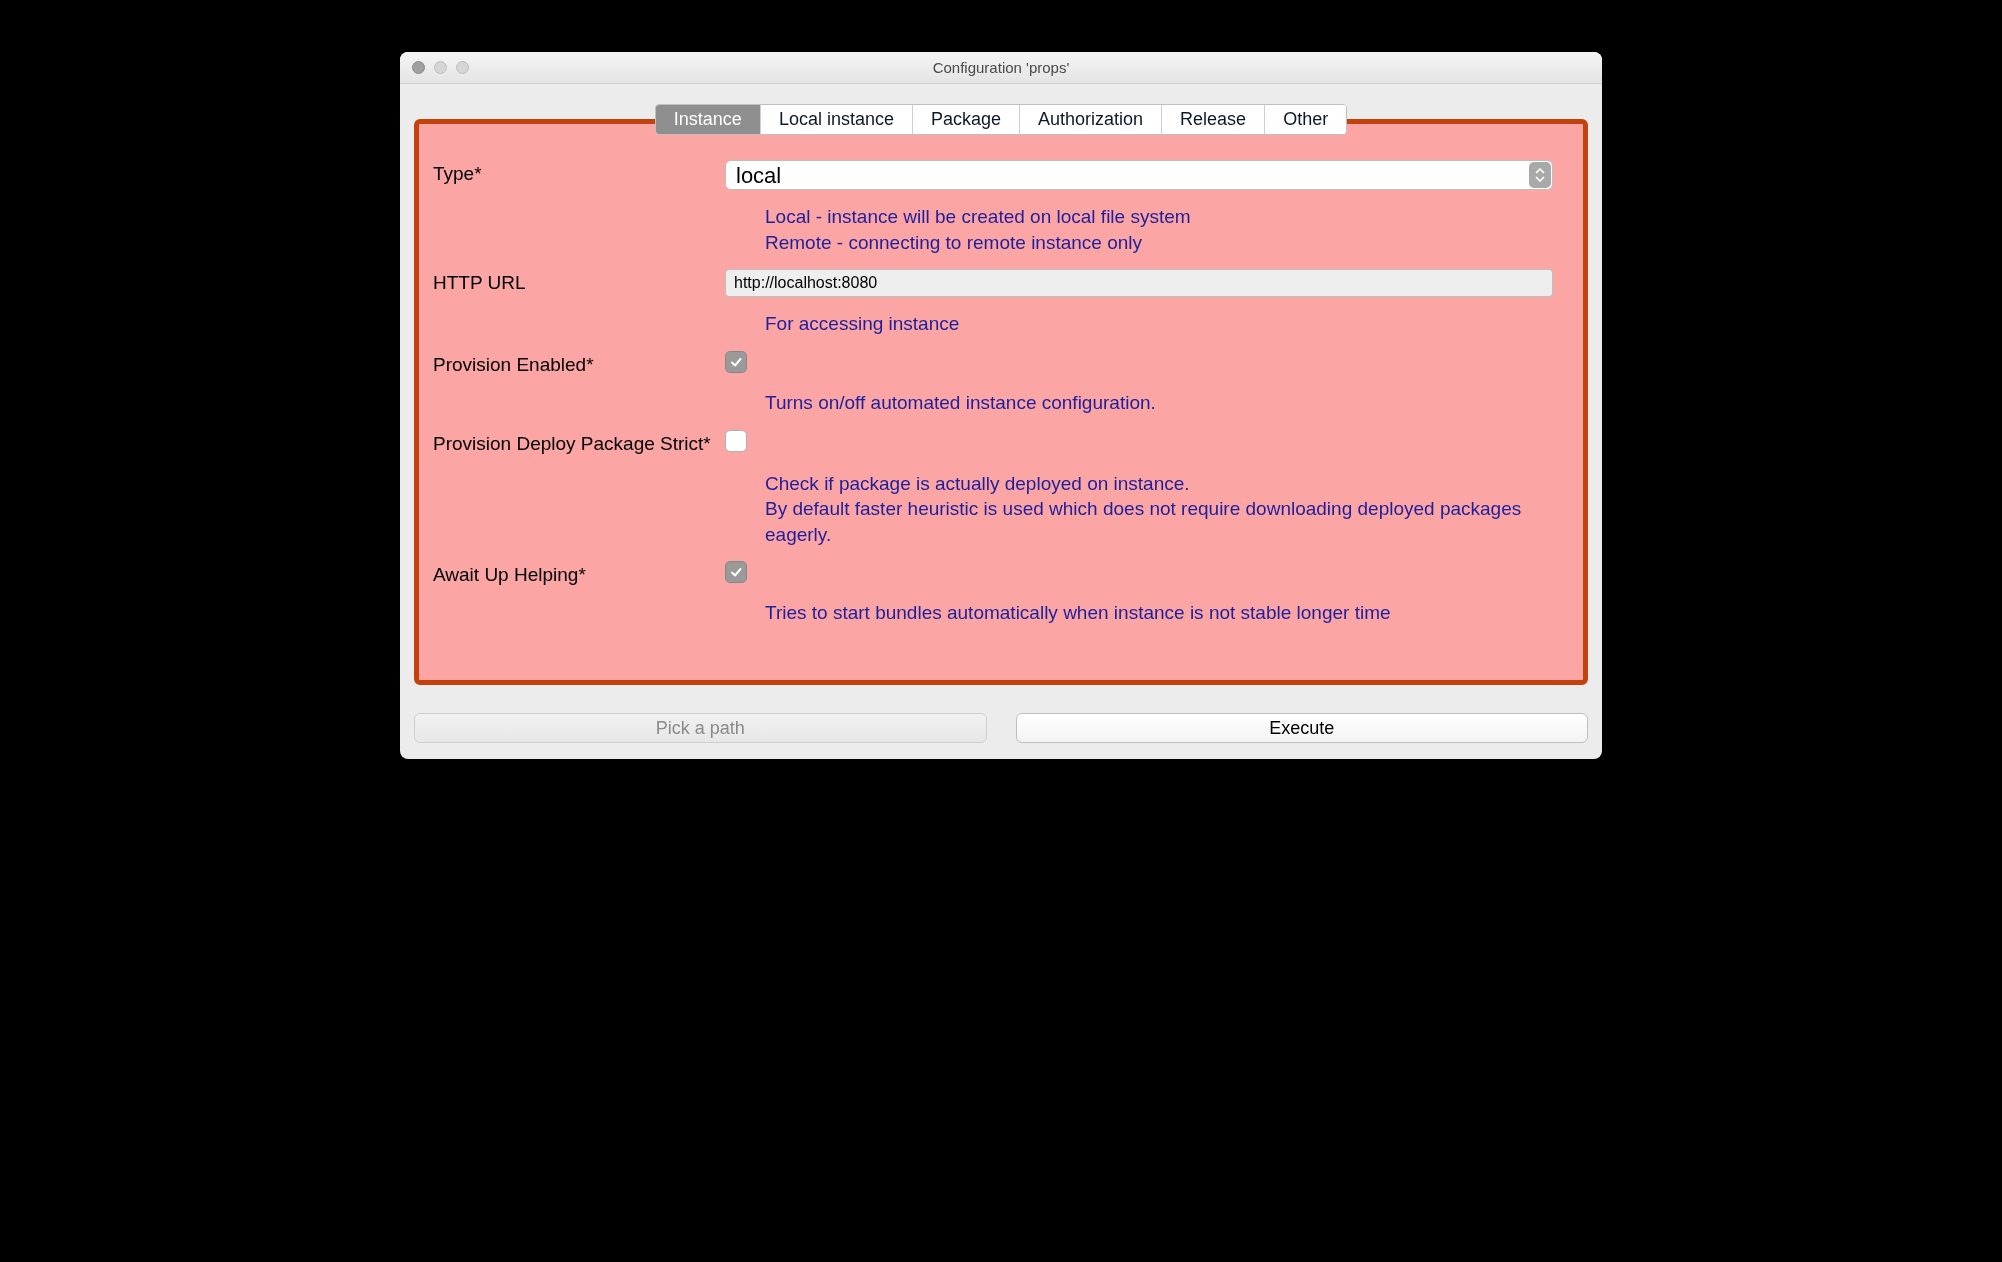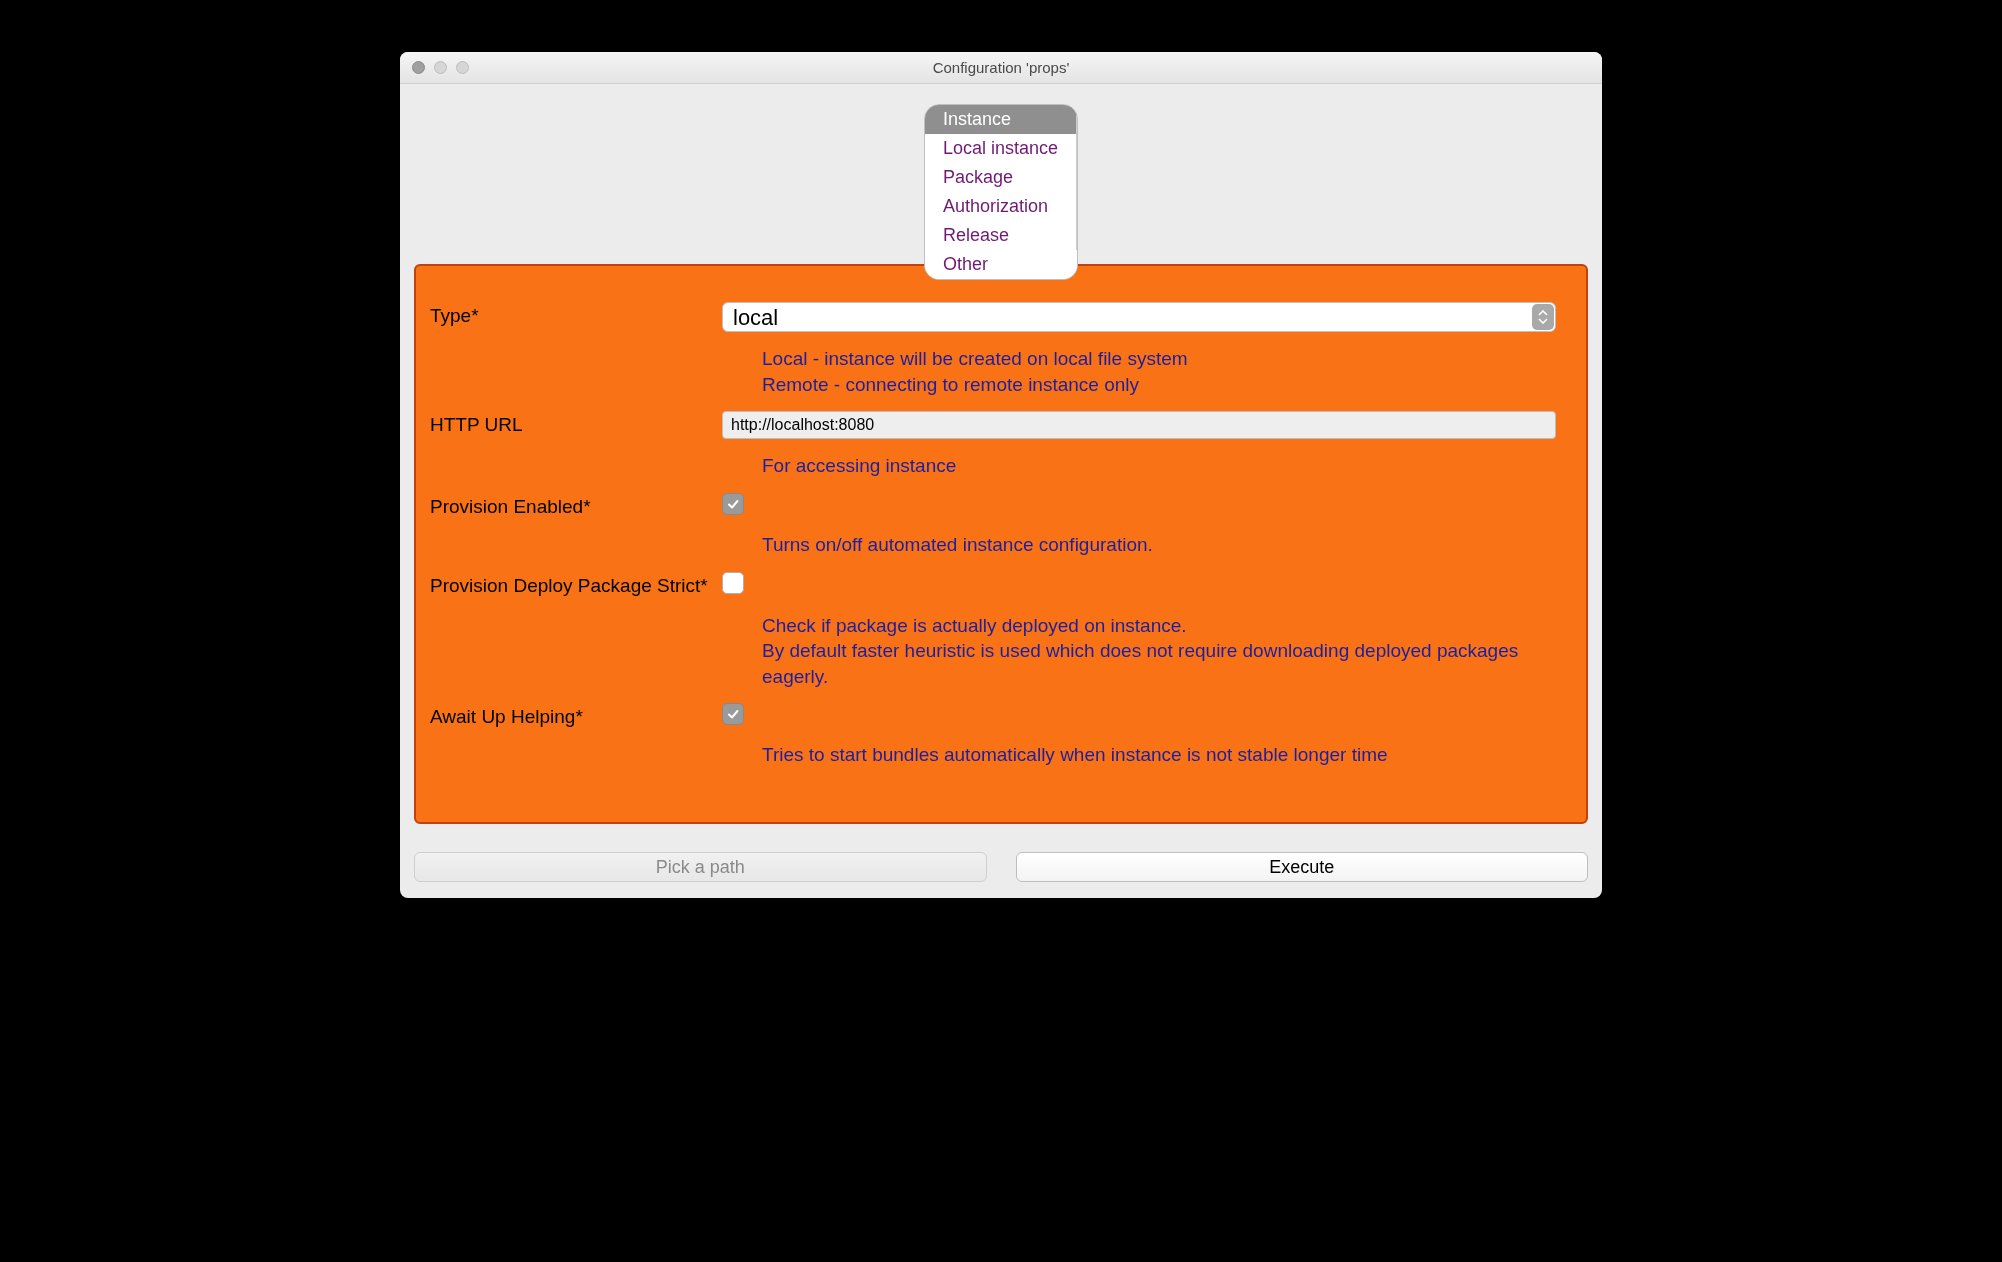--- a/index.html
+++ b/index.html
@@ -43,42 +43,41 @@
     .window-body { padding: 10px 14px 16px 14px; }
     .tabs {
       display: flex; justify-content: center;
       margin-top: 10px;
       position: relative; z-index: 2;
     }
     .tab-group {
       display: flex;
       background: #fff;
       border: 1px solid #bfbfbf;
-      border-radius: 15px;
+      border-radius: 4px;
       overflow: hidden;
-      flex-direction: column;
     }
     .tab {
       padding: 4px 18px;
       font-size: 18px;
       border-right: 1px solid #cfcfcf;
       cursor: default;
       background: #fff;
-      color: #701a75;
+      color: #0f172a;
     }
     .tab:last-child { border-right: none; }
     .tab.active {
       background: #8f8f8f;
       color: #fff;
     }
     .panel {
       margin-top: -16px;
-      border: 2px solid #c2410c;
+      border: 5px solid #c2410c;
       border-radius: 6px;
-      background: #f97316;
+      background: #fca5a5;
       padding: 36px 30px 40px 14px;
       min-height: 560px;
     }
     .form-row {
       display: flex;
       align-items: flex-start;
       margin-bottom: 4px;
     }
     .label-col {
       width: 292px;

